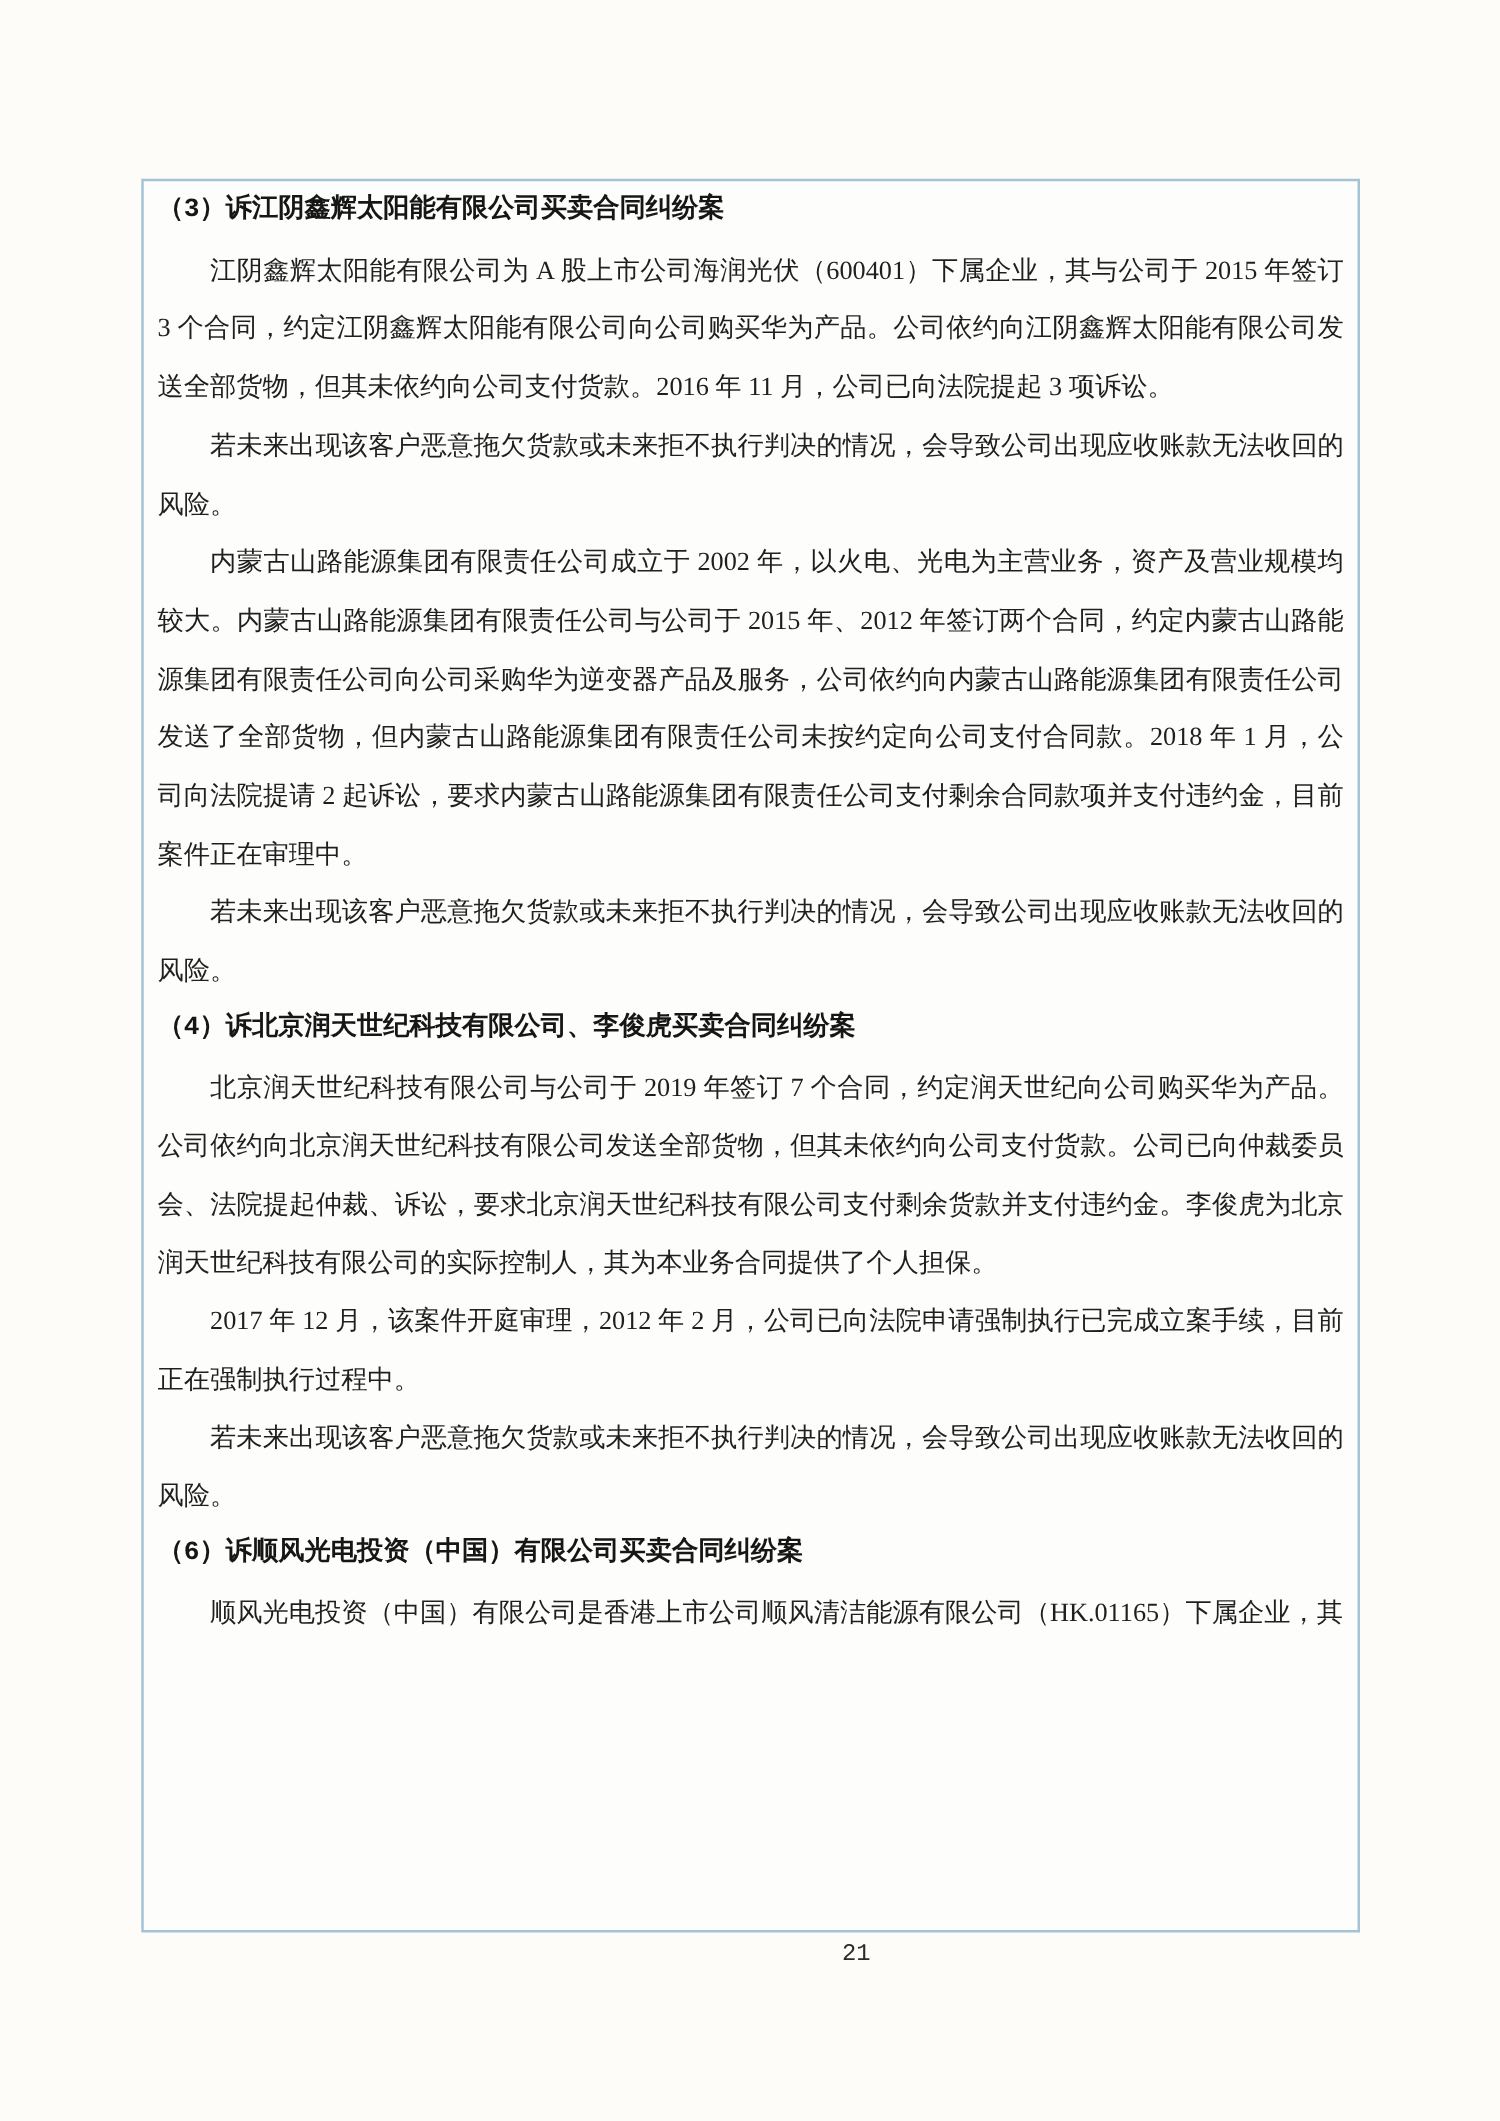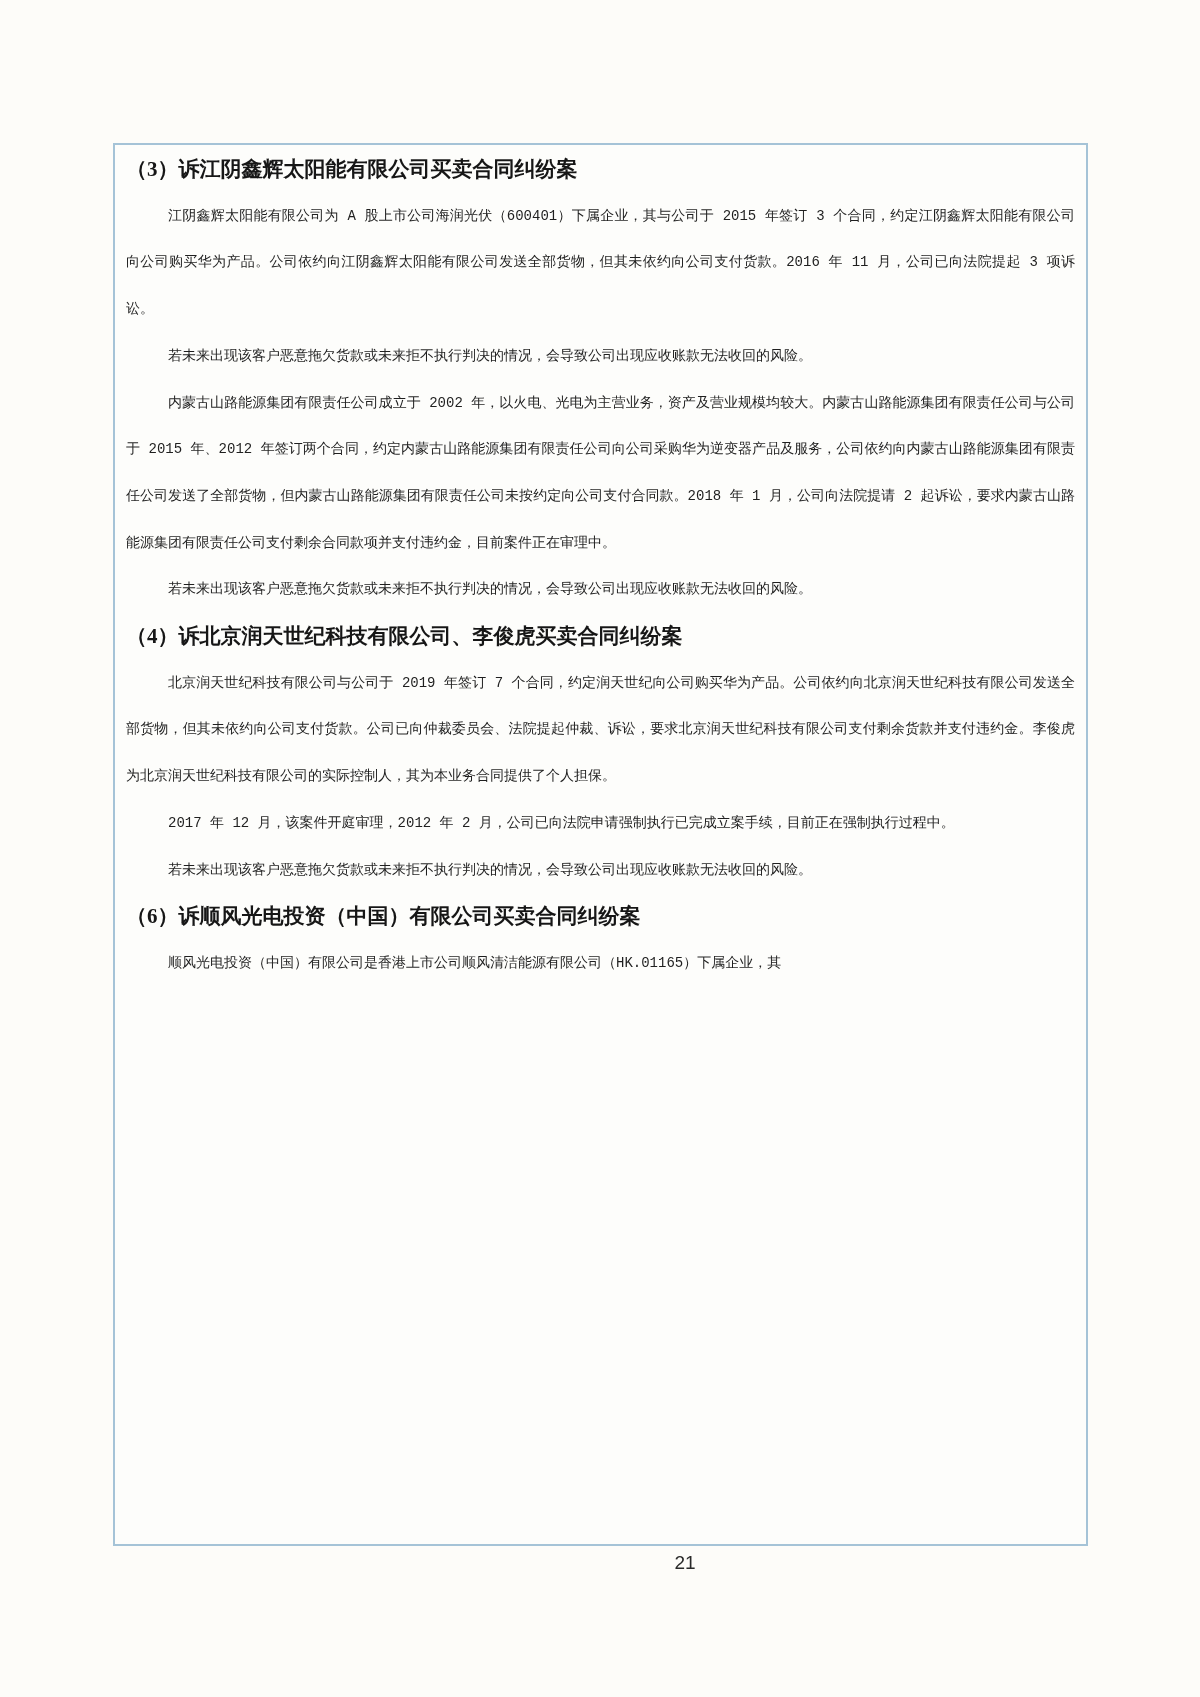--- a/index.html
+++ b/index.html
@@ -26,43 +26,42 @@
     background: #fdfdfb;
     padding: 1px 11px 0 11px;
     overflow: hidden;
   }
   .heading {
     margin: 0;
     font-size: 21px;
     line-height: 46.7px;
     font-weight: bold;
     text-align: left;
-    font-family: Liberation Serif, serif;
+    font-family: Liberation Mono, monospace;
     color: #161616;
     white-space: normal;
   }
   .para {
     margin: 0;
-    font-size: 14px;
+    font-size: 21px;
     line-height: 46.7px;
     text-align: justify;
     text-align-last: left;
     text-indent: 42px;
     color: #1f1f1f;
-    font-family: Liberation Mono, monospace;
   }
   .page-number {
     position: absolute;
     left: 645px;
     top: 1552px;
     width: 80px;
     text-align: center;
     font-size: 19px;
     color: #2a2a2a;
-    font-family: Liberation Sans, sans-serif;
+    font-family: Liberation Mono, monospace;
   }
 </style>
 </head>
 <body>
 
 <div class="page">
 
   <div class="content-box">
 
     <h3 class="heading">（3）诉江阴鑫辉太阳能有限公司买卖合同纠纷案</h3>

